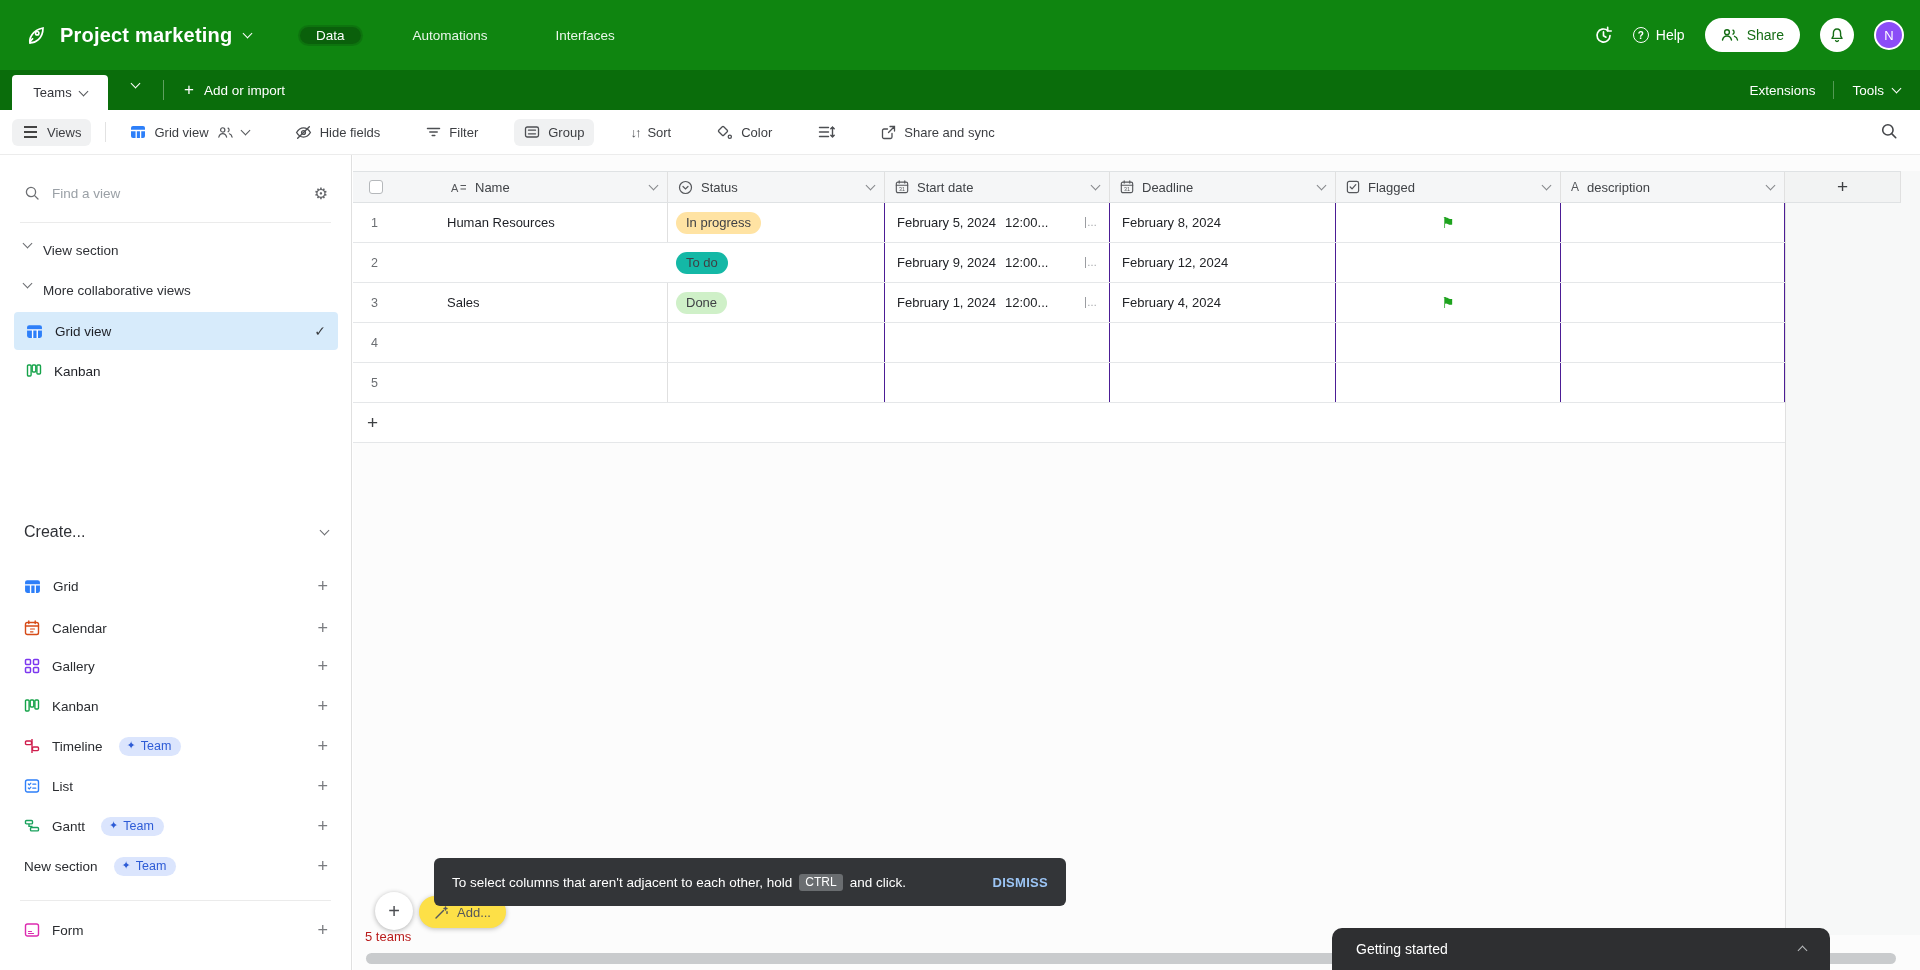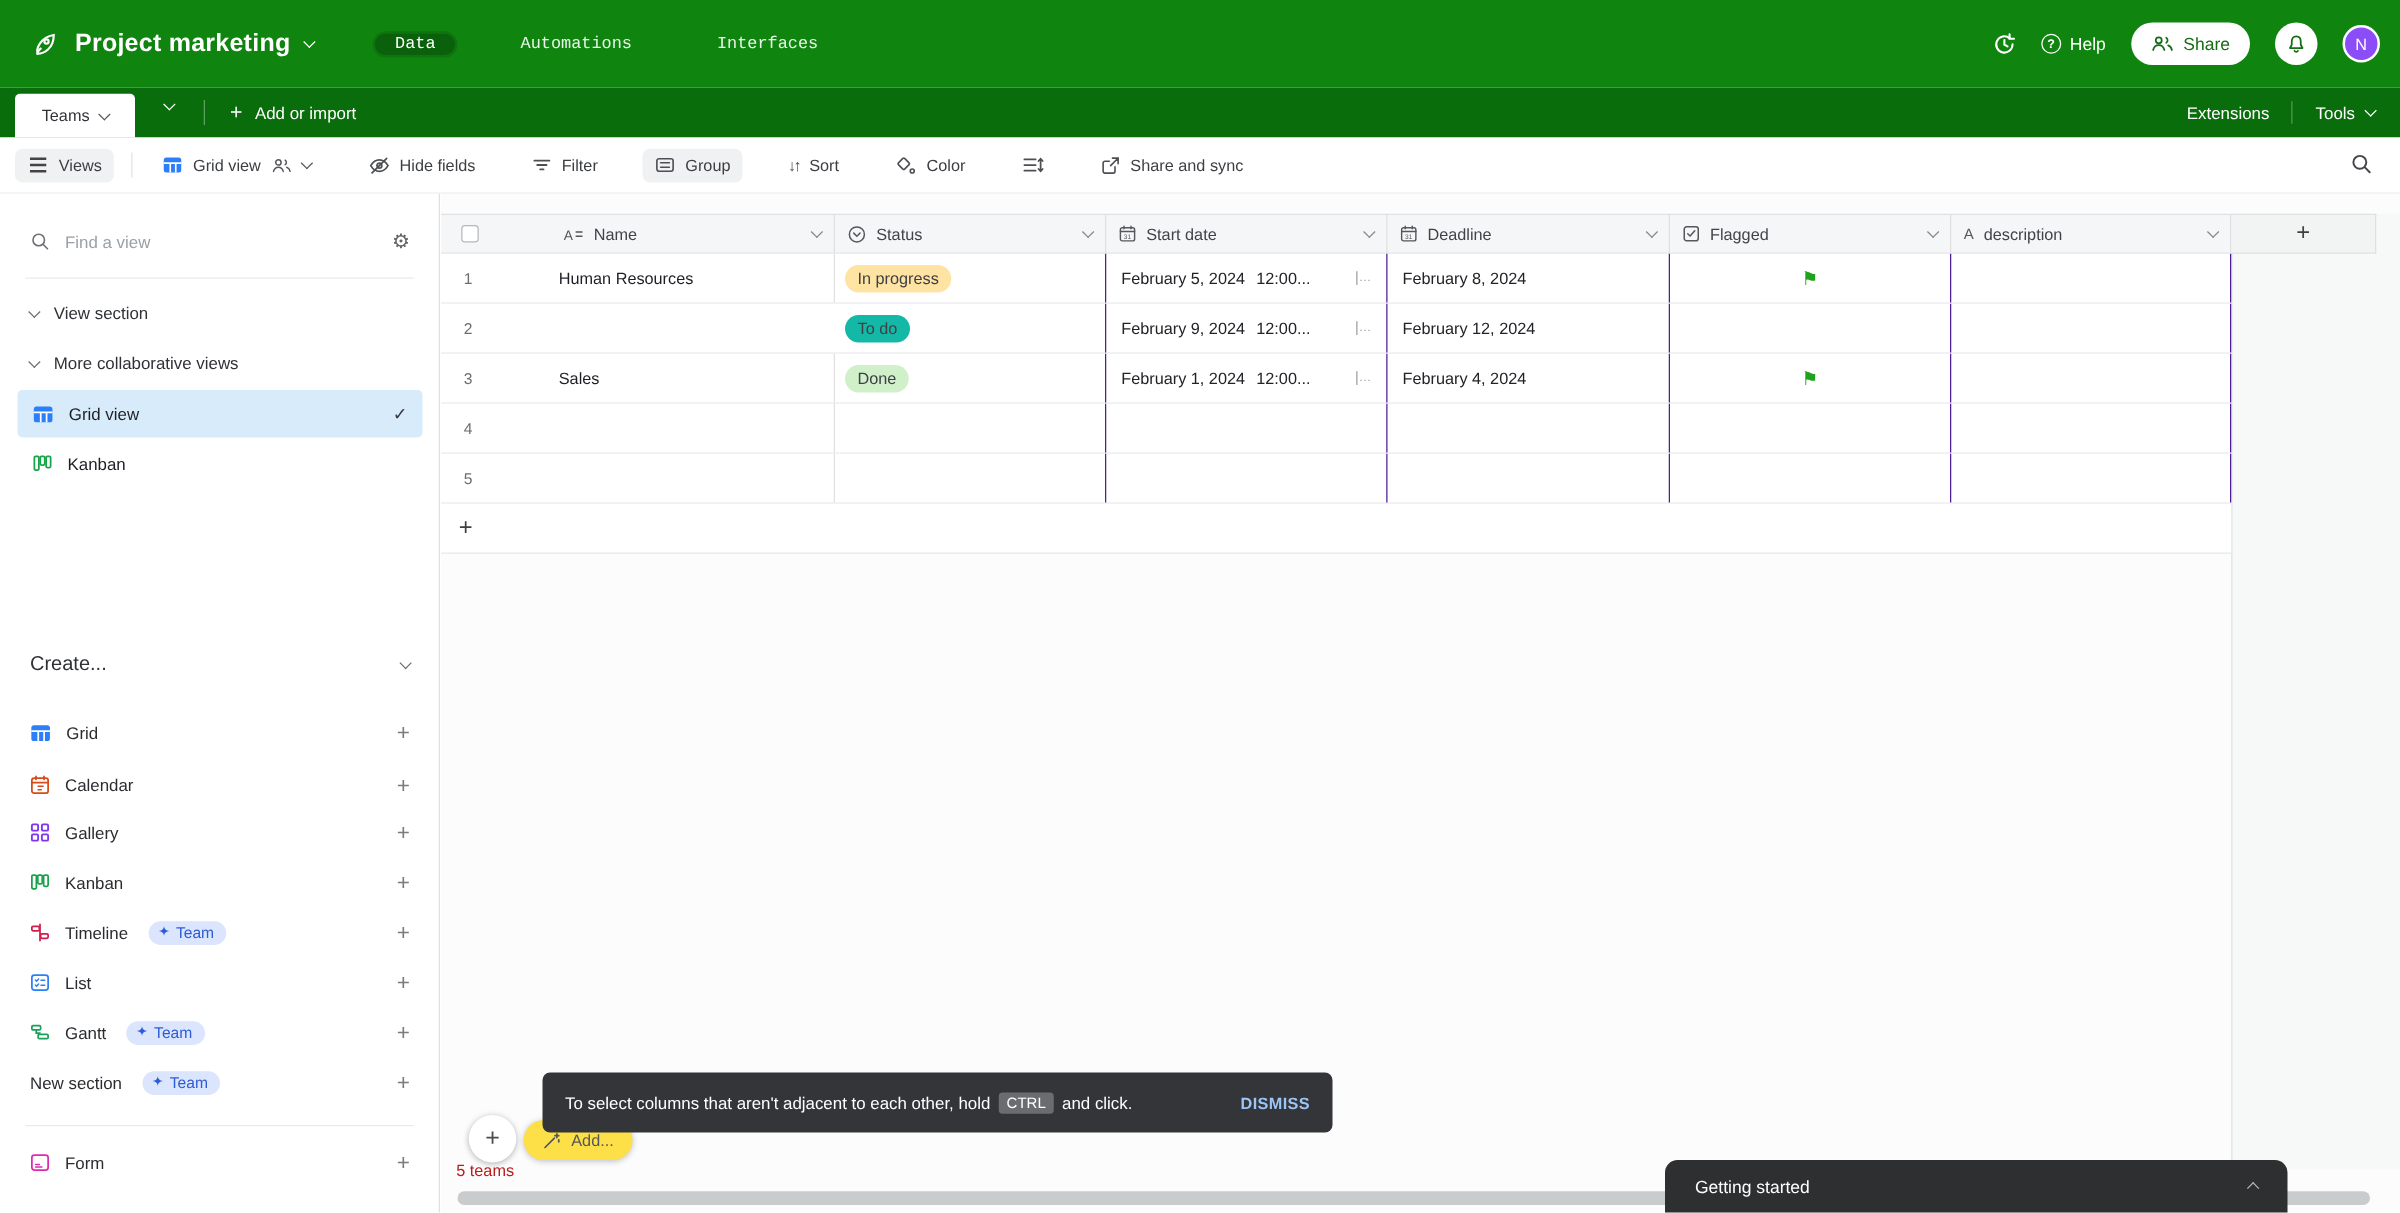--- a/index.html
+++ b/index.html
@@ -13,21 +13,21 @@
   .chv.up { transform:rotate(225deg); margin-top:3px; }
   .hamb { display:inline-block; width:13px; height:2px; background:#444;
     box-shadow:0 5px 0 #444, 0 -5px 0 #444; margin:0 2px; }
 
   
   .topbar { position:absolute; left:0; top:0; width:1920px; height:70px;
     background:#0f8510; color:#fff; }
   .tb-left { position:absolute; left:24px; top:0; height:70px; display:flex; align-items:center; gap:12px; }
   .tb-title { font-size:20px; font-weight:bold; letter-spacing:.2px; }
   .tb-tabs { position:absolute; left:300px; top:0; height:70px; display:flex; align-items:center; gap:36px; }
-  .tb-tab { font-size:13.5px; color:#eaf6ea; cursor:pointer; padding:1px 16px; border-radius:16px;font-family:Liberation Mono, monospace; }
+  .tb-tab { font-size:13.5px; color:#eaf6ea; cursor:pointer; padding:1px 16px; border-radius:16px; }
   .tb-tab.active { background:rgba(0,0,0,.28); box-shadow:0 0 0 2px rgba(0,0,0,.12); color:#fff; }
   .tb-right { position:absolute; right:16px; top:0; height:70px; display:flex; align-items:center; gap:20px; }
   .help-q { display:inline-flex; width:16px; height:16px; border:1.4px solid #fff; border-radius:50%;
     align-items:center; justify-content:center; font-size:10px; font-weight:bold; }
   .help-btn { display:flex; align-items:center; gap:7px; font-size:14px; }
   .share-pill { display:flex; align-items:center; gap:8px; background:#fff; color:#156d15;
     border-radius:17px; height:34px; padding:0 16px; font-size:14px; font-weight:500; }
   .bell-btn { width:34px; height:34px; border-radius:50%; background:#fff; display:flex;
     align-items:center; justify-content:center; }
   .avatar { width:30px; height:30px; border-radius:50%; background:#8b4df7; border:2px solid #fff;
@@ -55,21 +55,21 @@
   .search-btn { position:absolute; right:22px; top:12px; }
 
   
   .sidebar { position:absolute; left:0; top:155px; width:352px; height:815px; background:#fff;
     border-right:1px solid #e0e0e0; }
   .find-row { position:absolute; left:24px; top:23px; width:304px; height:30px; display:flex; align-items:center; gap:12px; }
   .find-input { border:none; outline:none; flex:1; font-size:13.5px; font-family:inherit; color:#333; }
   .find-input::placeholder { color:#9aa0a6; }
   .gear { color:#636569; font-size:16px; }
   .sb-divider { position:absolute; left:20px; right:20px; height:1px; background:#ebebeb; }
-  .sb-section { position:absolute; left:24px; display:flex; align-items:center; gap:12px; font-size:13.5px; color:#2f3136; }
+  .sb-section { position:absolute; left:24px; display:flex; gap:12px; font-size:13.5px; color:#2f3136; }
   .sb-section .chv { color:#6a6c70; }
   .view-item { position:absolute; left:14px; width:324px; height:38px; border-radius:4px;
     display:flex; align-items:center; gap:12px; padding:0 12px; font-size:13.5px; }
   .view-item.selected { background:#d7ebfb; }
   .view-check { margin-left:auto; color:#3a3c40; font-size:14px; }
   .create-hdr { position:absolute; left:24px; top:368px; width:304px; display:flex; align-items:center; font-size:16px; color:#2f3136; }
   .create-hdr .chv { margin-left:auto; color:#6a6c70; }
   .create-item { position:absolute; left:24px; width:304px; height:40px; display:flex; align-items:center; gap:12px; font-size:13.5px; color:#2a2c30; }
   .create-plus { margin-left:auto; color:#7a7c80; font-size:18px; font-weight:300; }
   .team-badge { display:inline-flex; align-items:center; gap:5px; background:#dbe5fd; color:#2e5cd6;

